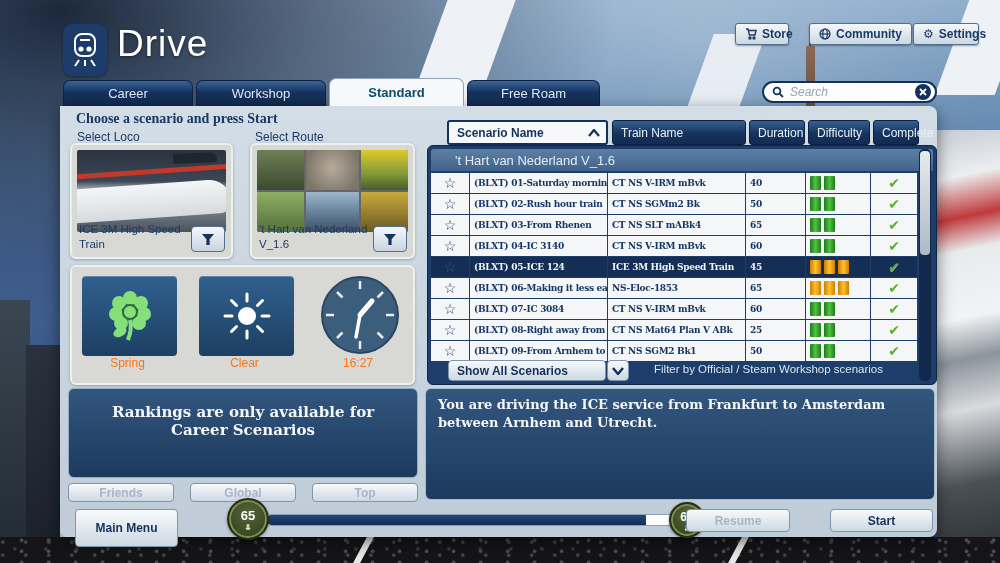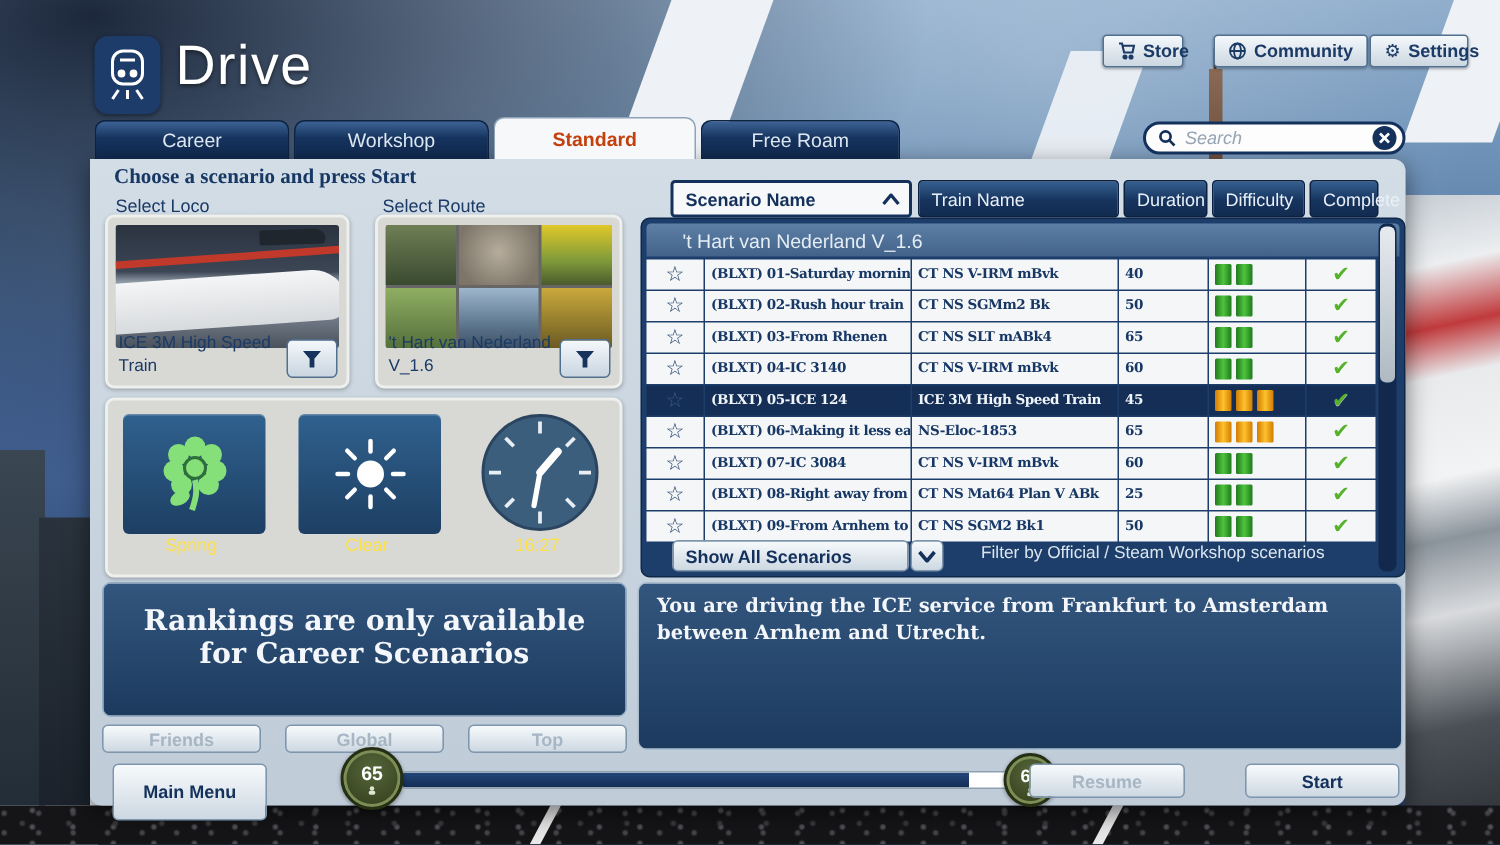--- a/index.html
+++ b/index.html
@@ -37,21 +37,21 @@
   .app-title { position:absolute; left:117px; top:23px; color:#fff; font-size:37px; font-weight:400; letter-spacing:1px; text-shadow:0 1px 3px rgba(0,0,0,.5); }
   .sysbtn { position:absolute; top:23px; height:22px; display:flex; align-items:center; gap:5px; padding:0 9px;
     background:linear-gradient(180deg,#f4f8fb,#ccd7e1); border:1px solid #51708f; border-radius:3px;
     color:#1b3a66; font-size:12px; font-weight:bold; box-shadow:0 1px 2px rgba(0,0,0,.35); }
 
   
   .tabs { position:absolute; left:63px; top:80px; display:flex; gap:3px; height:26px; }
   .tab { height:26px; border-radius:7px 7px 0 0; border:1px solid #0c2344; border-bottom:none;
     background:linear-gradient(180deg,#3c6395,#16335e 45%,#102a50); color:#dfe9f3;
     font-size:13px; display:flex; align-items:center; justify-content:center; }
-  .tab.active { background:#f6f8fa; color:#c2410c; height:28px; margin-top:-2px; border-color:#8fa3b8; z-index:6; font-weight:bold; }
+  .tab.active { background:#f6f8fa; color:#0c4a6e; height:28px; margin-top:-2px; border-color:#8fa3b8; z-index:6; font-weight:bold; }
 
   
   .search { position:absolute; left:762px; top:81px; width:175px; height:22px; background:#fdfdfd;
     border:2px solid #14315c; border-radius:12px; display:flex; align-items:center; padding:0 4px 0 8px; z-index:6; }
   .search .ph { flex:1; margin-left:6px; font-style:italic; color:#95a3b3; font-size:12px; }
   .search .clear { width:16px; height:16px; border-radius:50%; background:#14315c; display:flex; align-items:center; justify-content:center; }
 
   
   .panel { position:absolute; left:60px; top:106px; width:877px; height:431px;
     background:linear-gradient(180deg,#d3dde6,#bfccd8); border-radius:0 8px 8px 8px;
@@ -73,21 +73,21 @@
     border-radius:4px 26px 14px 4px; transform:rotate(-4deg); }
   .loco-stripe { position:absolute; left:0; top:19px; width:152px; height:5px; background:#c0392b; transform:rotate(-4deg); }
   .loco-win { position:absolute; left:96px; top:3px; width:44px; height:10px; background:#20262e; border-radius:2px 10px 4px 2px; transform:rotate(-2deg); }
   
   .collage { width:100%; height:100%; display:grid; grid-template-columns:1fr 1.1fr 1fr; grid-template-rows:1fr 1fr; gap:2px; background:#666; }
   .collage div { width:100%; height:100%; }
 
   .weather-tile { position:absolute; width:95px; height:80px; border-radius:4px;
     background:linear-gradient(180deg,#30618e,#1d3f63); display:flex; align-items:center; justify-content:center;
     box-shadow:inset 0 1px 0 rgba(255,255,255,.25); }
-  .wlabel { position:absolute; font-size:12px; color:#fde047; text-align:center; z-index:6; }
+  .wlabel { position:absolute; font-size:12px; color:#f97316; text-align:center; z-index:6; }
 
   
   .bluebox { position:absolute; background:linear-gradient(180deg,#33567e,#1c3a5e); border:1px solid #94abc1; border-radius:6px; z-index:5; }
   .bluebox .msg { font-family:"DejaVu Serif", serif; font-weight:bold; color:#f3f6fa; }
   .rank-btns { position:absolute; left:68px; top:483px; width:350px; display:flex; justify-content:space-between; z-index:5; }
   .btn { background:linear-gradient(180deg,#f7fafc,#cdd8e2); border:1px solid #7e96ad; border-radius:4px;
     color:#14315c; font-size:12px; font-weight:bold; display:flex; align-items:center; justify-content:center; }
   .btn.disabled { color:#a7b6c4; }
 
   
@@ -320,21 +320,21 @@
           </g>
         </svg>
       </span>
     </div>
   </div>
   <div class="wlabel" style="left:80px; top:356px; width:95px;">Spring</div>
   <div class="wlabel" style="left:197px; top:356px; width:95px;">Clear</div>
   <div class="wlabel" style="left:318px; top:356px; width:80px;">16:27</div>
 
   <div class="bluebox" style="left:68px; top:388px; width:350px; height:90px; display:flex; justify-content:center; padding-top:14px;">
-    <div class="msg" style="font-size:19px; text-align:center; width:86%;">Rankings are only available for Career Scenarios</div>
+    <div class="msg" style="font-size:15px; text-align:center; width:86%;">Rankings are only available for Career Scenarios</div>
   </div>
   <div class="rank-btns">
       <div class="btn disabled" style="width: 106px; height: 19px;">Friends</div>
       <div class="btn disabled" style="width: 106px; height: 19px;">Global</div>
       <div class="btn disabled" style="width: 106px; height: 19px;">Top</div>
     </div>
 
   <div class="bluebox" style="left:425px; top:388px; width:510px; height:112px; padding:7px 12px; border-color:#a9bccd;">
     <div class="msg" style="font-size:13px; line-height:1.35;">You are driving the ICE service from Frankfurt to Amsterdam between Arnhem and Utrecht.</div>
   </div>

